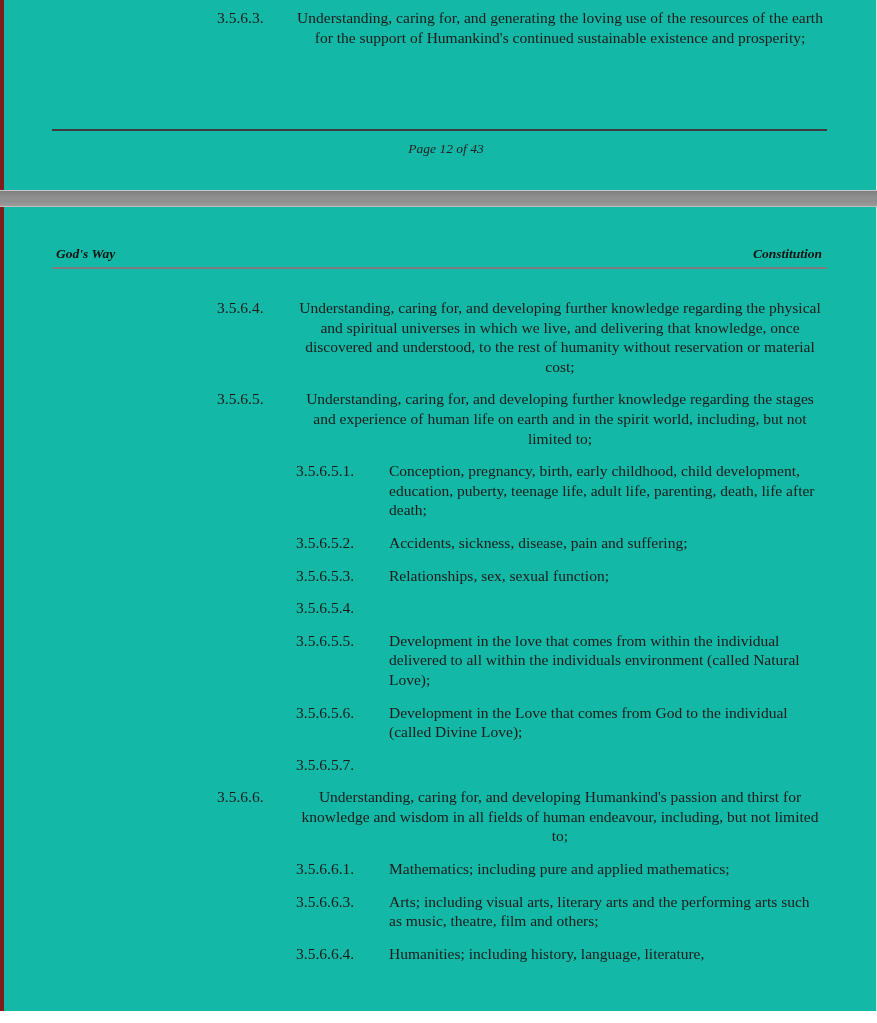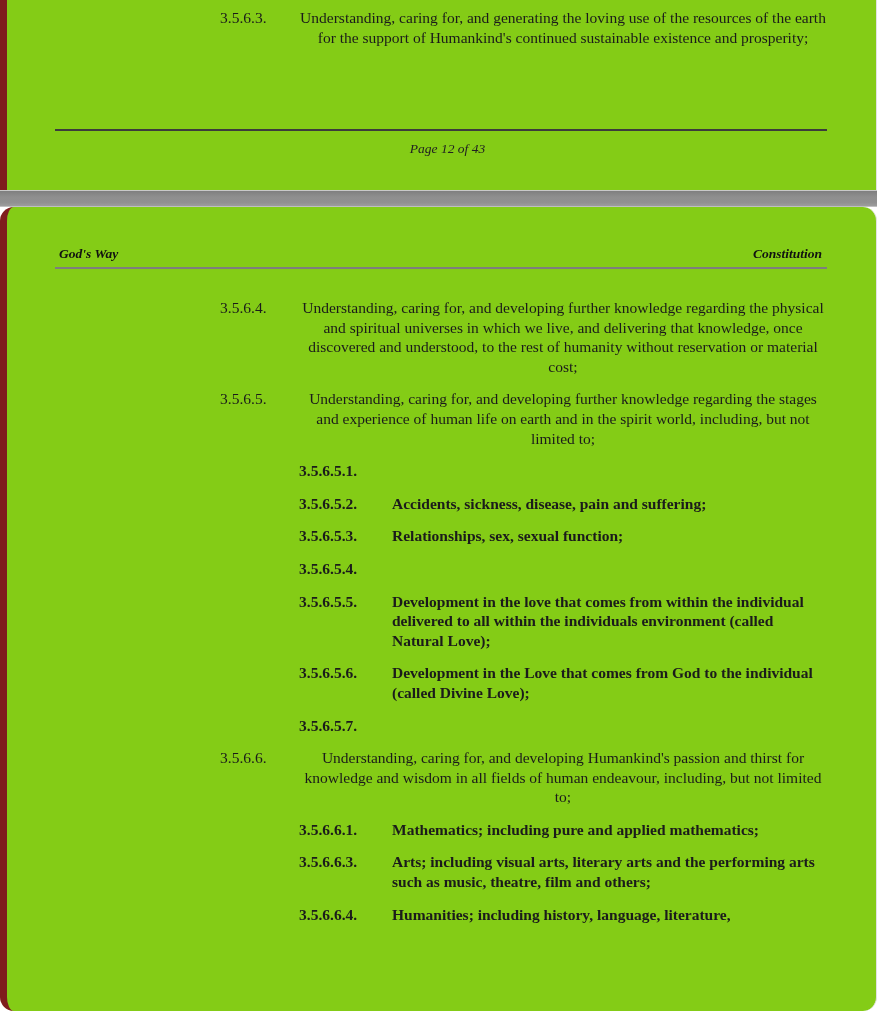--- a/index.html
+++ b/index.html
@@ -13,52 +13,51 @@
     color: #1b1b1b;
   }
   .viewer {
     width: 877px;
     height: 1023px;
     position: relative;
   }
   .page {
     position: relative;
     box-sizing: border-box;
-    background: #84cc16;
-    border-left: 7px solid #7f1d1d;
+    background: #14b8a6;
+    border-left: 4px solid #7f1d1d;
     border-right: 1px solid #e2e2e2;
   }
   .page-top {
     height: 190px;
   }
   .page-bottom {
     height: 804px;
     overflow: hidden;
-    border-radius: 14px;
   }
   .page-separator {
     height: 17px;
     box-sizing: border-box;
     background: linear-gradient(#7f7f7f, #8f8f8f 40%, #909090 75%, #9d9d9d);
     border-top: 1px solid #c9c9c9;
     border-bottom: 1px solid #bfbfbf;
   }
 
   
   .row {
     display: flex;
     font-size: 15.5px;
     line-height: 19.6px;
     margin-bottom: 13px;
   }
   .row .num { flex: none; }
   .row.l1 { margin-left: 213px; }
   .row.l1 .num { width: 79px; }
   .row.l1 .txt { width: 528px; text-align: center; }
-  .row.l2 { margin-left: 292px; font-weight: bold; }
+  .row.l2 { margin-left: 292px; }
   .row.l2 .num { width: 93px; }
   .row.l2 .txt { width: 432px; }
 
   
   .page-top .content { padding-top: 8px; }
   .footer-rule {
     position: absolute;
     left: 48px;
     right: 49px;
     top: 129px;
@@ -124,20 +123,21 @@
         <span class="txt">Understanding, caring for, and developing further knowledge regarding the physical and spiritual universes in which we live, and delivering that knowledge, once discovered and understood, to the rest of humanity without reservation or material cost;</span>
       </div>
 
       <div class="row l1">
         <span class="num">3.5.6.5.</span>
         <span class="txt">Understanding, caring for, and developing further knowledge regarding the stages and experience of human life on earth and in the spirit world, including, but not limited to;</span>
       </div>
 
       <div class="row l2">
         <span class="num">3.5.6.5.1.</span>
+        <span class="txt">Conception, pregnancy, birth, early childhood, child development, education, puberty, teenage life, adult life, parenting, death, life after death;</span>
       </div>
 
       <div class="row l2">
         <span class="num">3.5.6.5.2.</span>
         <span class="txt">Accidents, sickness, disease, pain and suffering;</span>
       </div>
 
       <div class="row l2">
         <span class="num">3.5.6.5.3.</span>
         <span class="txt">Relationships, sex, sexual function;</span>

